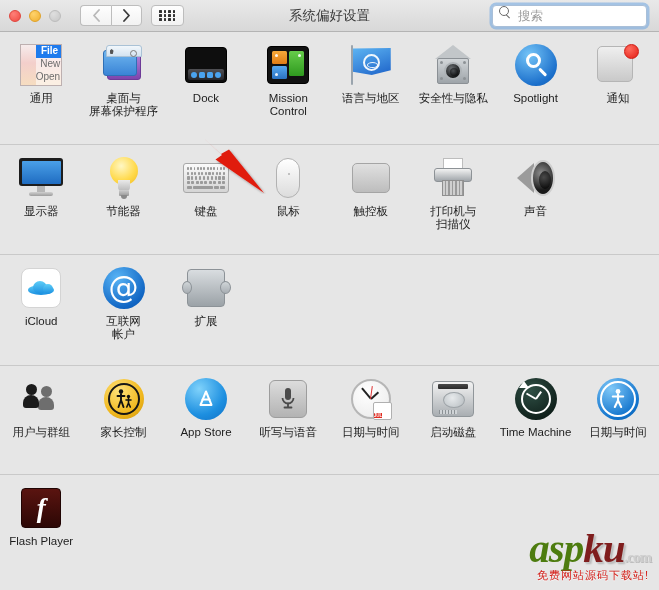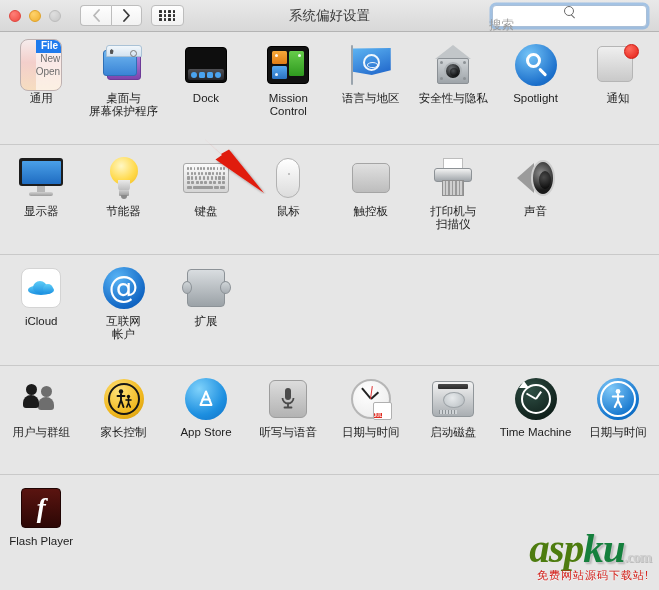--- a/index.html
+++ b/index.html
@@ -61,23 +61,22 @@
   #searchwrap {
     position: absolute; right: 12px; top: 5px;
     width: 155px; height: 22px;
   }
   #searchfield {
     width: 100%; height: 100%;
     background: #fff;
     border: 1px solid #a9bfd8;
     border-radius: 4px;
     box-shadow: 0 0 0 2.5px rgba(110,165,225,0.55);
-    display: flex; align-items: center; padding: 0 6px;
+    display: flex; padding: 0 6px;
     position: relative;
-    flex-direction: column;
   }
   .s-mag { width: 12px; height: 12px; flex: 0 0 12px; position: relative; }
   .s-mag::before {
     content:''; position:absolute; left:0; top:0;
     width:8px; height:8px; border:1.3px solid #6b6b6b; border-radius:50%;
   }
   .s-mag::after {
     content:''; position:absolute; left:7px; top:7.5px;
     width:4.5px; height:1.3px; background:#6b6b6b;
     transform: rotate(45deg); transform-origin: left center;
@@ -106,21 +105,21 @@
   }
   .lbl {
     margin-top: 3px;
     font-size: 11.5px; color: #1d1d1d; text-align: center;
     line-height: 13px; width: 80px;
     white-space: pre-line;
   }
 
   
   
-  .ic-general { width:42px; height:52px; border-radius:8px; overflow:hidden; border:1px solid #bdb0b0;
+  .ic-general { width:42px; height:42px; border-radius:0; overflow:hidden; border:1px solid #bdb0b0;
     background: linear-gradient(#f6ecec,#f3cfcb 45%,#f6ddc0); position:relative; }
   .ic-general .mnu { position:absolute; right:0; top:0; width:25px; height:100%; background:rgba(255,255,255,0.55); }
   .ic-general .hl { position:absolute; right:0; top:0; width:25px; height:13px; background:#1f7bed; }
   .ic-general .t1 { position:absolute; right:3px; top:0px; font-size:10px; color:#fff; font-weight:700; }
   .ic-general .t2 { position:absolute; right:1px; top:13px; font-size:10px; color:#6d6d6d; }
   .ic-general .t3 { position:absolute; right:1px; top:26px; font-size:10px; color:#6d6d6d; }
 
   
   .ic-desktop { width:46px; height:42px; position:relative; }
   .ic-desktop .w3 { position:absolute; left:6px; top:10px; width:34px; height:26px; border-radius:3px;
@@ -367,21 +366,21 @@
 
   
   #watermark {
     position: absolute; right: 8px; bottom: 6px;
     width: 196px; height: 58px; text-align: right;
     pointer-events: none; user-select: none;
   }
   #wm-main { font-family:"Liberation Serif", serif; font-weight:700; font-style:italic;
     font-size:41px; line-height:44px; letter-spacing:-1px; white-space:nowrap; }
   #wm-main .asp { color:#4d7c0f; }
-  #wm-main .ku { color:#15803d; text-shadow: 1px 1px 0 #c4c4c4, 2px 2px 2px rgba(0,0,0,0.22); }
+  #wm-main .ku { color:#7f1d1d; text-shadow: 1px 1px 0 #c4c4c4, 2px 2px 2px rgba(0,0,0,0.22); }
   #wm-main .com { color:#cfcfcf; font-size:15px; font-style:normal; font-weight:700;
     text-shadow: 1px 1px 0 #bdbdbd; }
   #wm-sub { font-size:11px; color:#d4201a; letter-spacing:1px; margin-top:-11px; margin-right:2px;
     text-shadow: 0 1px 0 rgba(255,255,255,.7); }
 </style>
 </head>
 <body>
 
 <div id="window">
 

